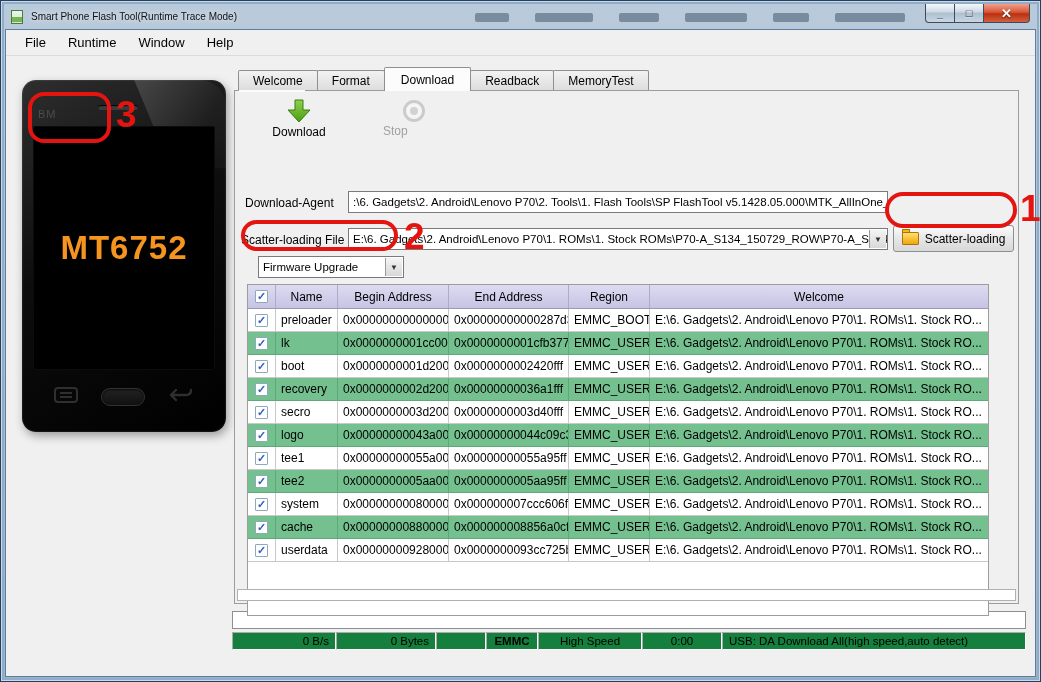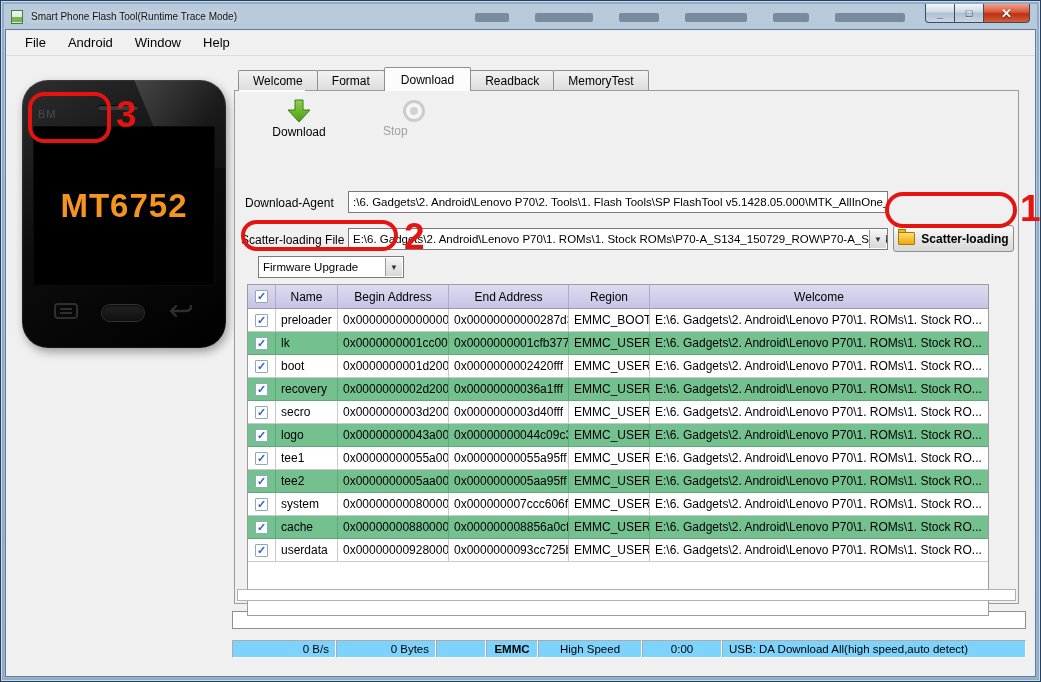--- a/index.html
+++ b/index.html
@@ -36,23 +36,23 @@
     position:absolute; left:4px; right:4px; top:28px; bottom:4px;
     background:#f0f0f0; border:1px solid #5e7c9c;
   }
 
   
   .menubar { position:absolute; left:0; right:0; top:0; height:26px; background:#f0f0f0;
     border-bottom:1px solid #dcdcdc; display:flex; align-items:center; padding-left:8px; }
   .menu-item { font-size:13px; color:#000; padding:3px 11px; cursor:default; }
 
   
-  .phone { position:absolute; left:16px; top:50px; width:204px; height:268px;
+  .phone { position:absolute; left:16px; top:50px; width:204px; height:352px;
     background:linear-gradient(150deg,#2e2e2e,#0d0d0d 45%,#000);
-    border-radius:26px; box-shadow:2px 4px 10px rgba(0,0,0,.35), inset 0 0 2px rgba(255,255,255,.25); }
+    border-radius:14px; box-shadow:2px 4px 10px rgba(0,0,0,.35), inset 0 0 2px rgba(255,255,255,.25); }
   .phone .gloss { position:absolute; left:55%; top:0; right:0; height:88px;
     background:linear-gradient(115deg, rgba(255,255,255,.16), rgba(255,255,255,.03) 70%);
     border-radius:0 26px 0 0; clip-path:polygon(0 0,100% 0,100% 100%,40% 100%); }
   .phone .speaker { position:absolute; left:50%; top:25px; width:40px; height:5px; margin-left:-26px;
     background:#3a3a3a; border-radius:3px; box-shadow:inset 0 1px 1px #000; }
   .phone .brand { position:absolute; left:16px; top:28px; font-size:11px; letter-spacing:1px; color:#4c4c4c; }
   .phone .screen { position:absolute; left:11px; right:11px; top:46px; bottom:62px;
     background:#000; border-radius:3px; display:flex; align-items:center; justify-content:center;
     box-shadow: inset 0 0 0 1px #0c0c0c; }
   .phone .chip { color:#f5941f; font-size:33px; font-weight:bold; letter-spacing:1px; }
@@ -117,22 +117,22 @@
   .c1 { width:62px; } .c2 { width:111px; } .c3 { width:120px; } .c4 { width:81px; } .c5 { flex:1; }
   .cb { width:13px; height:13px; background:#fff; border:1px solid #8ea8bd; border-radius:1px;
     display:flex; align-items:center; justify-content:center; font-size:11px; font-weight:bold; color:#3464c8;
     line-height:1; cursor:pointer; }
 
   .inner-strip { position:absolute; left:2px; bottom:2px; width:779px; height:12px; background:#fff; border:1px solid #b0b0b0; }
 
   
   .progressbar { position:absolute; left:226px; top:581px; width:794px; height:18px; background:#fff; border:1px solid #8e8e8e; }
   .statusrow { position:absolute; left:226px; top:602px; width:794px; height:18px; display:flex; }
-  .scell { height:18px; background:#7dd3fc; border:1px solid; border-color:#ababab #fdfdfd #fdfdfd #ababab;
-    font-size:11.5px; color:#000; display:flex; align-items:center; padding:0 6px; white-space:nowrap; overflow:hidden;margin-top:8px; }
+  .scell { height:18px; background:#15803d; border:1px solid; border-color:#ababab #fdfdfd #fdfdfd #ababab;
+    font-size:11.5px; color:#000; display:flex; align-items:center; padding:0 6px; white-space:nowrap; overflow:hidden; }
   .scell.r { justify-content:flex-end; } .scell.c { justify-content:center; } .scell.b { font-weight:bold; }
 </style>
 </head>
 <body>
 
 <div class="stage">
   <div class="aero-window">
 
     <div class="titlebar">
       <span class="app-icon">
@@ -159,21 +159,21 @@
         <span class="winbtn close">
             <span>✕</span>
           </span>
       </span>
     </div>
 
     <div class="frame-inner">
 
       <div class="menubar">
         <span class="menu-item">File</span>
-        <span class="menu-item">Android</span>
+        <span class="menu-item">Runtime</span>
         <span class="menu-item">Window</span>
         <span class="menu-item">Help</span>
       </div>
 
       <div class="phone">
         <div class="gloss"></div>
         <div class="speaker"></div>
         <div class="brand">BM</div>
         <div class="screen">
           <span class="chip">MT6752</span>
@@ -229,21 +229,21 @@
         <div class="field-label" style="left:10px; top:105px;">Download-Agent</div>
         <div class="textbox" style="left:113px; top:100px; width:540px;">
           <span>:\6. Gadgets\2. Android\Lenovo P70\2. Tools\1. Flash Tools\SP FlashTool v5.1428.05.000\MTK_AllInOne_DA.bin</span>
         </div>
 
         <div class="field-label" style="left:6px; top:142px;">Scatter-loading File</div>
         <div class="textbox" style="left:113px; top:137px; width:540px;">
           <span>E:\6. Gadgets\2. Android\Lenovo P70\1. ROMs\1. Stock ROMs\P70-A_S134_150729_ROW\P70-A_S134_150</span>
           <span class="combo-arrow">▼</span>
         </div>
-        <div class="browse-btn" style="left:658px; top:134px;font-weight:bold;">
+        <div class="browse-btn" style="left:658px; top:134px;">
           <span class="folder-ico">
               <span class="tabp"></span>
               <span class="back"></span>
             </span>
           <span>Scatter-loading</span>
         </div>
 
         <div class="textbox" style="left:23px; top:165px; width:146px;">
           <span>Firmware Upgrade</span>
           <span class="combo-arrow">▼</span>

